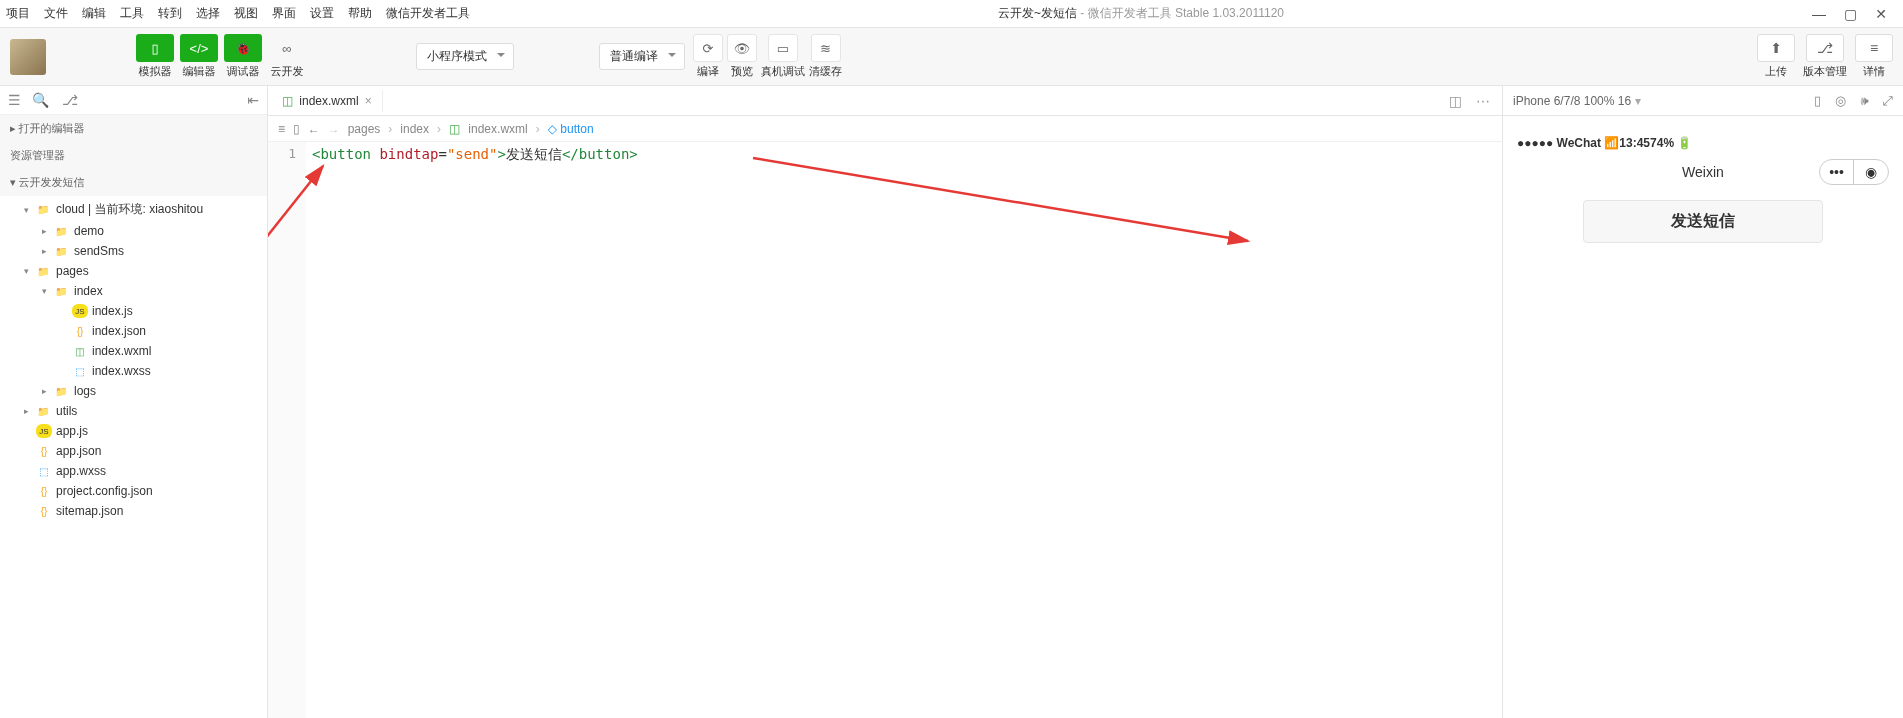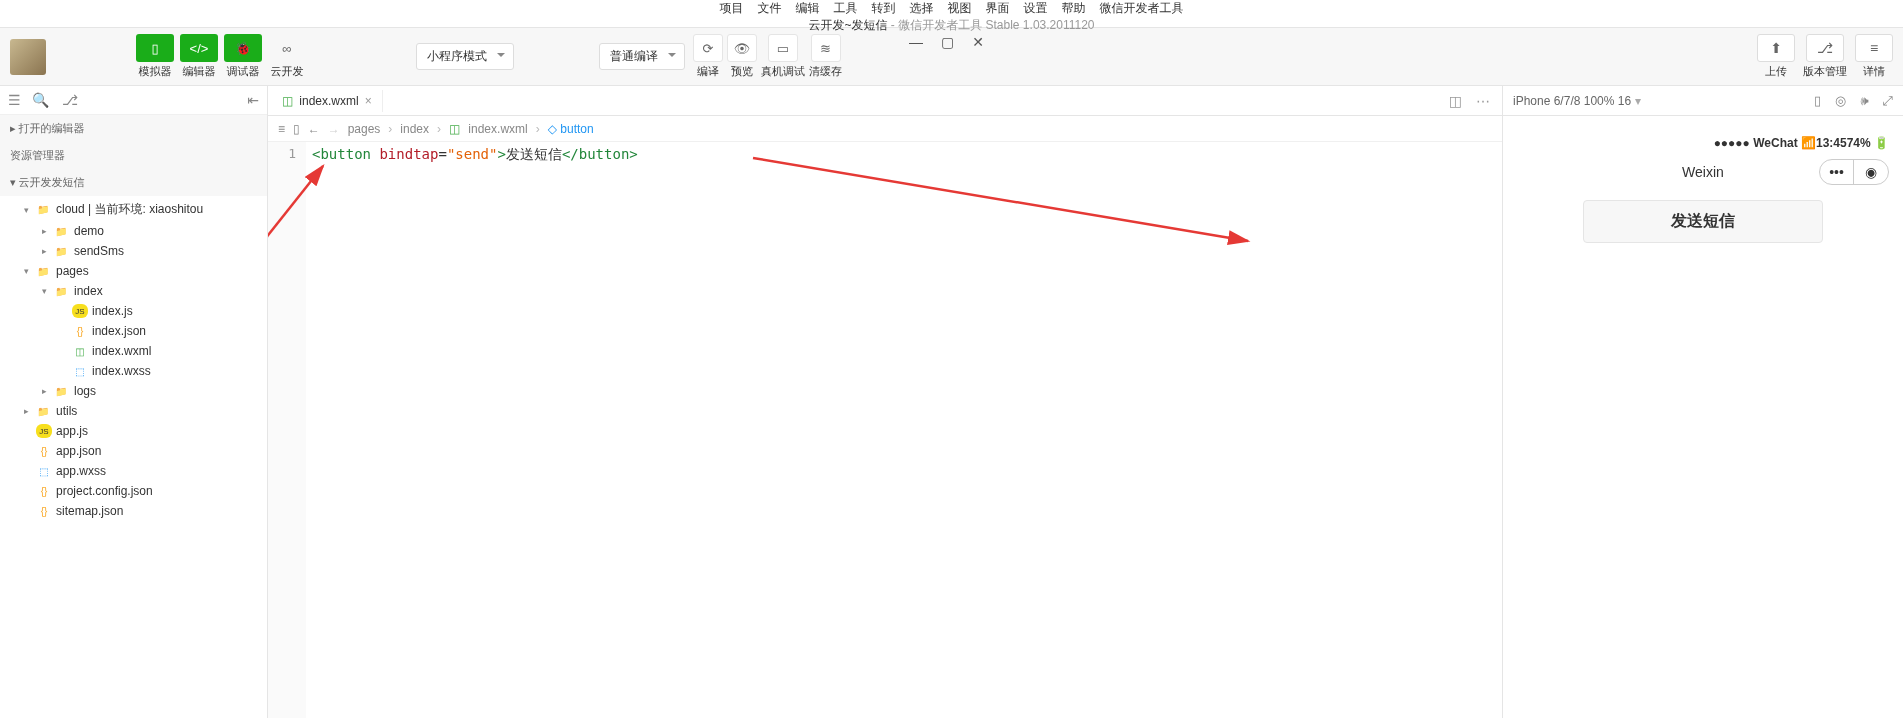--- a/index.html
+++ b/index.html
@@ -1,19 +1,19 @@
 <!DOCTYPE html>
 <html><head>
   <meta charset="utf-8">
   <style>
     * { margin: 0; padding: 0; box-sizing: border-box; }
     body { font-family: "Microsoft YaHei", Arial, sans-serif; font-size: 12px; color: #333; background: #fff; overflow: hidden; }
     
     
-    .titlebar { display: flex; align-items: center; height: 28px; background: #fff; border-bottom: 1px solid #e5e5e5; padding: 0 6px; flex-direction: column; }
+    .titlebar { display: flex; align-items: center; height: 28px; background: #fff; border-bottom: 1px solid #e5e5e5; padding: 0 6px; }
     .menu-items { display: flex; gap: 14px; font-size: 12px; color: #333; }
     .menu-items span { cursor: pointer; }
     .title-center { flex: 1; text-align: center; font-size: 12px; color: #333; }
     .title-center .subtitle { color: #999; }
     .win-controls { display: flex; gap: 18px; align-items: center; margin-right: 10px; }
     .win-controls span { cursor: pointer; font-size: 14px; color: #555; }
     
     
     .toolbar { display: flex; align-items: center; height: 58px; background: #f7f7f7; padding: 0 10px; border-bottom: 1px solid #e5e5e5; }
     .avatar { width: 36px; height: 36px; background: linear-gradient(135deg,#c8b890,#8a7450); border-radius: 3px; margin-right: 90px; }
@@ -61,21 +61,21 @@
     .code-area { display: flex; position: relative; flex:1; }
     .line-nums { width: 38px; text-align: right; padding: 4px 10px 0 0; color: #999; font-family: Consolas, monospace; font-size: 13px; background:#fafafa; }
     .code-text { padding: 4px 6px; font-family: Consolas, monospace; font-size: 14px; }
     .code-text .tag { color: #22863a; } .code-text .attr { color: #b31d28; } .code-text .str { color: #e36209; } .code-text .txt { color: #333; }
     
     
     .simulator { width: 400px; display: flex; flex-direction: column; gap: 14px; }
     .sim-head { display: flex; align-items: center; height: 30px; padding: 0 10px; font-size: 12px; color: #666; border-bottom: 1px solid #e5e5e5; }
     .sim-head-icons { margin-left: auto; display: flex; gap: 14px; color: #888; font-size: 13px; }
     .phone-screen { flex:1; background: #fff; display:flex; flex-direction:column; align-items:center; }
-    .phone-status { width: 100%; display:flex; align-items:center; justify-content:flex-end; padding: 6px 14px; font-size: 12px; font-weight:bold; }
+    .phone-status { width: 100%; display:flex; align-items:center; justify-content:flex-start; padding: 6px 14px; font-size: 12px; font-weight:bold; }
     .phone-nav { width: 100%; display:flex; align-items:center; justify-content:center; padding: 8px 0; position: relative; font-size: 14px;}
     .capsule { position:absolute; right:14px; display:flex; border:1px solid #ccc; border-radius: 16px; height:26px; overflow:hidden;}
     .capsule span { width:34px; display:flex; align-items:center; justify-content:center; font-size: 14px; }
     .capsule span:first-child { border-right:1px solid #ccc; }
     .phone-body { width:100%; padding: 12px 80px; }
     .send-btn { border:1px solid #e5e5e5; background:#f7f7f7; border-radius:4px; padding: 10px 0; text-align:center; font-size:16px; font-weight:bold; }
     
     
     .arrow-svg { position: absolute; pointer-events: none; z-index: 50; }
   </style>

